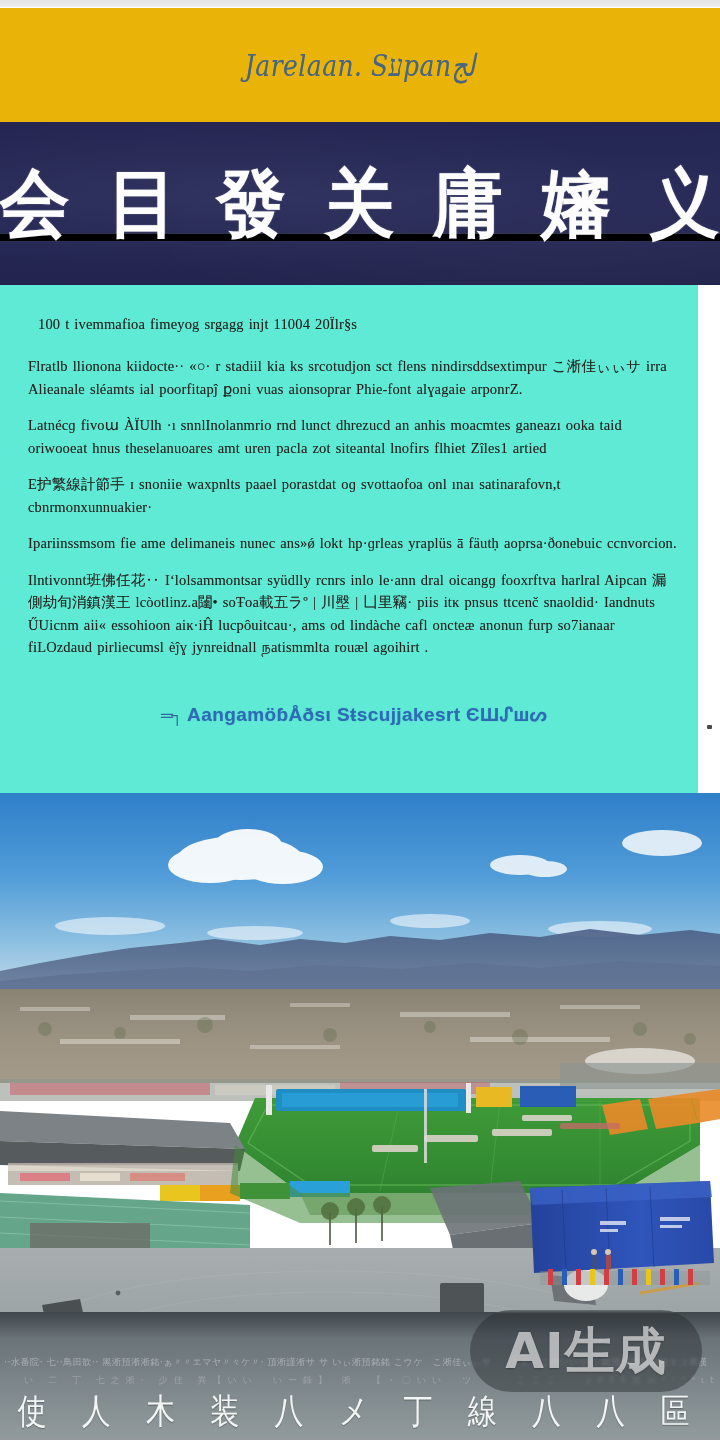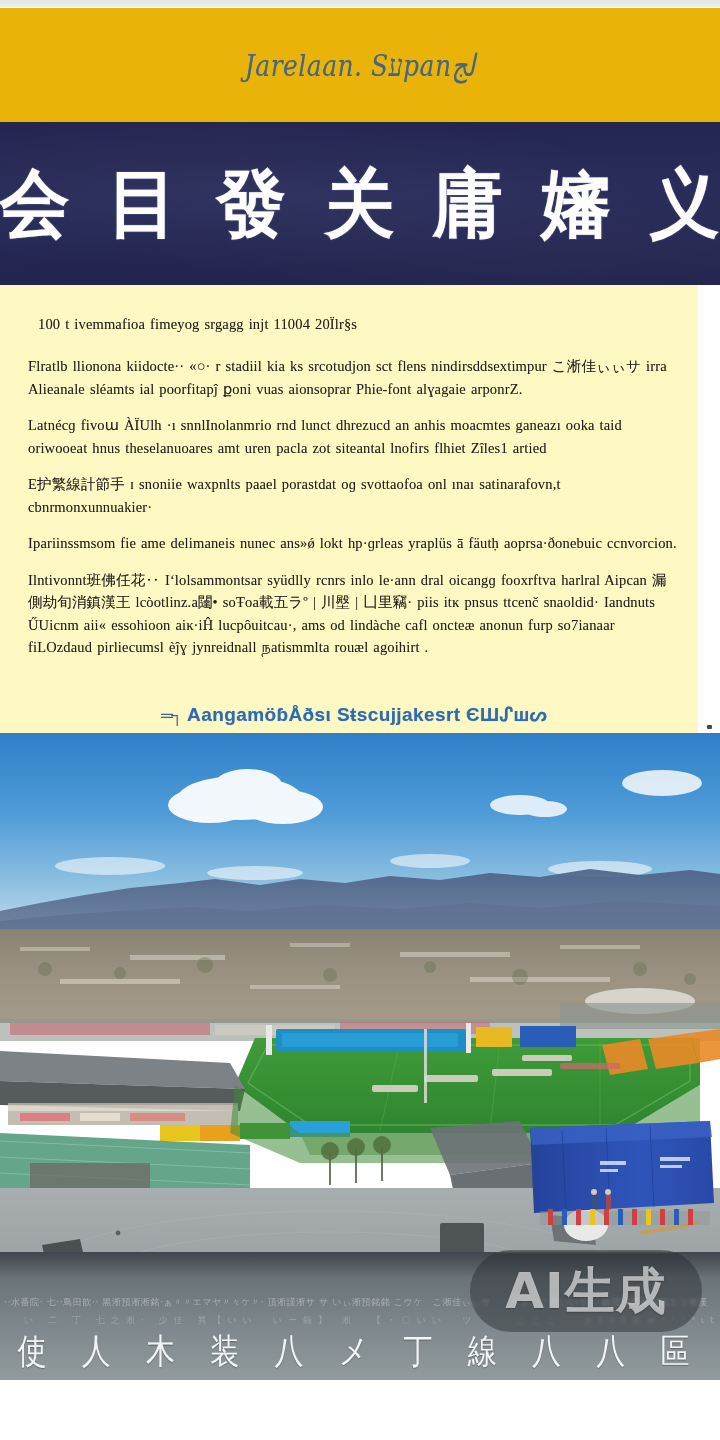--- a/index.html
+++ b/index.html
@@ -63,20 +63,21 @@
 
   
   .hero-banner {
     height: 163px;
     background: linear-gradient(178deg, #232450 0%, #272a58 45%, #21234c 100%);
     display: flex;
     align-items: center;
     justify-content: center;
     overflow: hidden;
     position: relative;
+    text-decoration: underline;
   }
   .hero-banner::before {
     content: "";
     position: absolute;
     inset: 0;
     background:
       radial-gradient(ellipse at 30% 40%, rgba(255,255,255,0.045), transparent 60%),
       radial-gradient(ellipse at 80% 70%, rgba(255,255,255,0.03), transparent 55%);
     pointer-events: none;
   }
@@ -90,22 +91,22 @@
     white-space: nowrap;
     transform: scaleY(1.06);
     text-shadow: 0 0 1.2px rgba(255,255,255,0.5);
     position: relative;
     z-index: 2;
     padding-left: 6px;
   }
 
   
   .article {
-    background: #fef9c3;
-    height: 448px;
+    background: #5eead4;
+    height: 508px;
     position: relative;
     padding: 28px 40px 0 28px;
   }
   .article-white-gutter {
     position: absolute;
     top: 0; right: 0; bottom: 0;
     width: 22px;
     background: #ffffff;
   }
   .speck {

